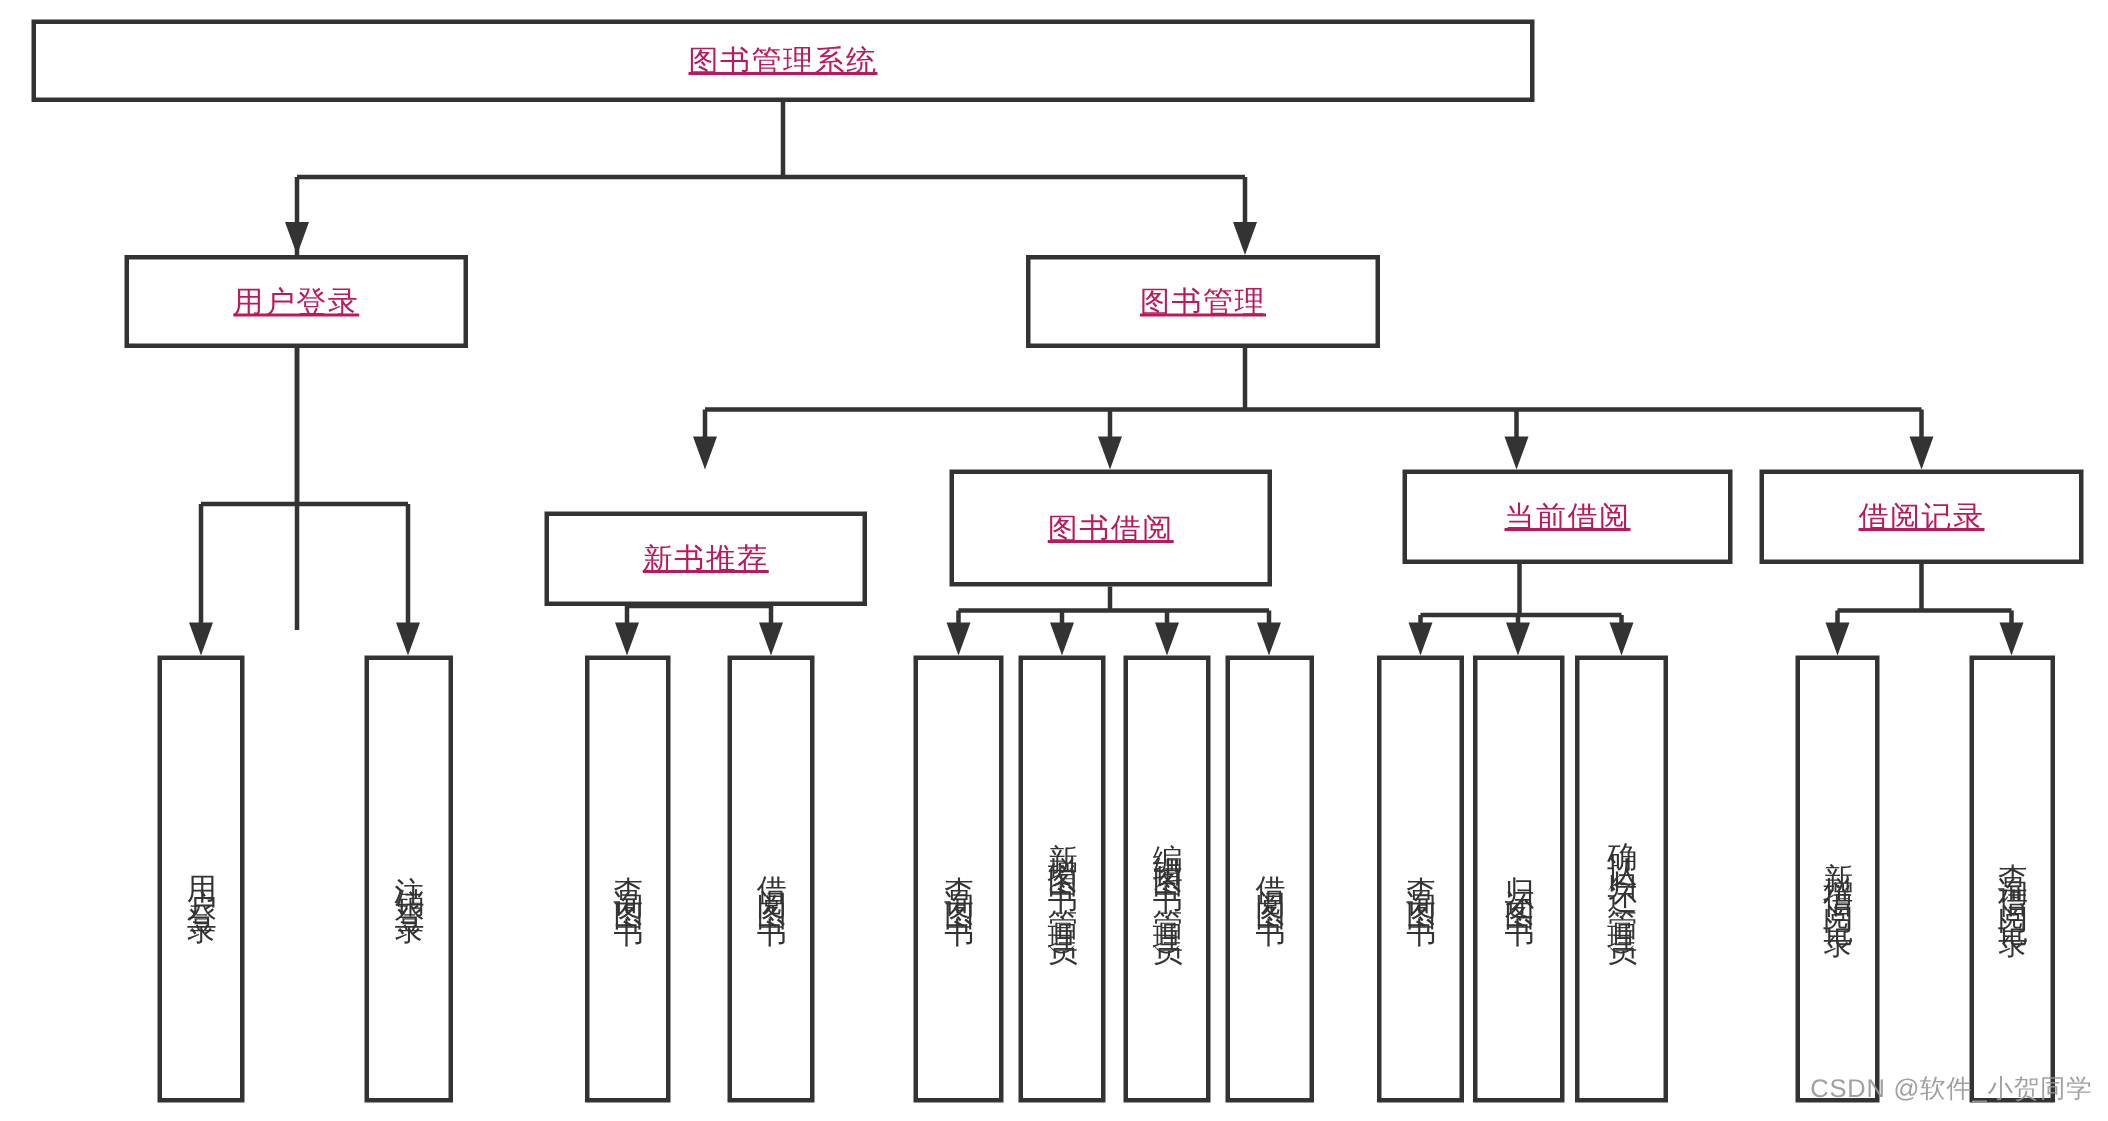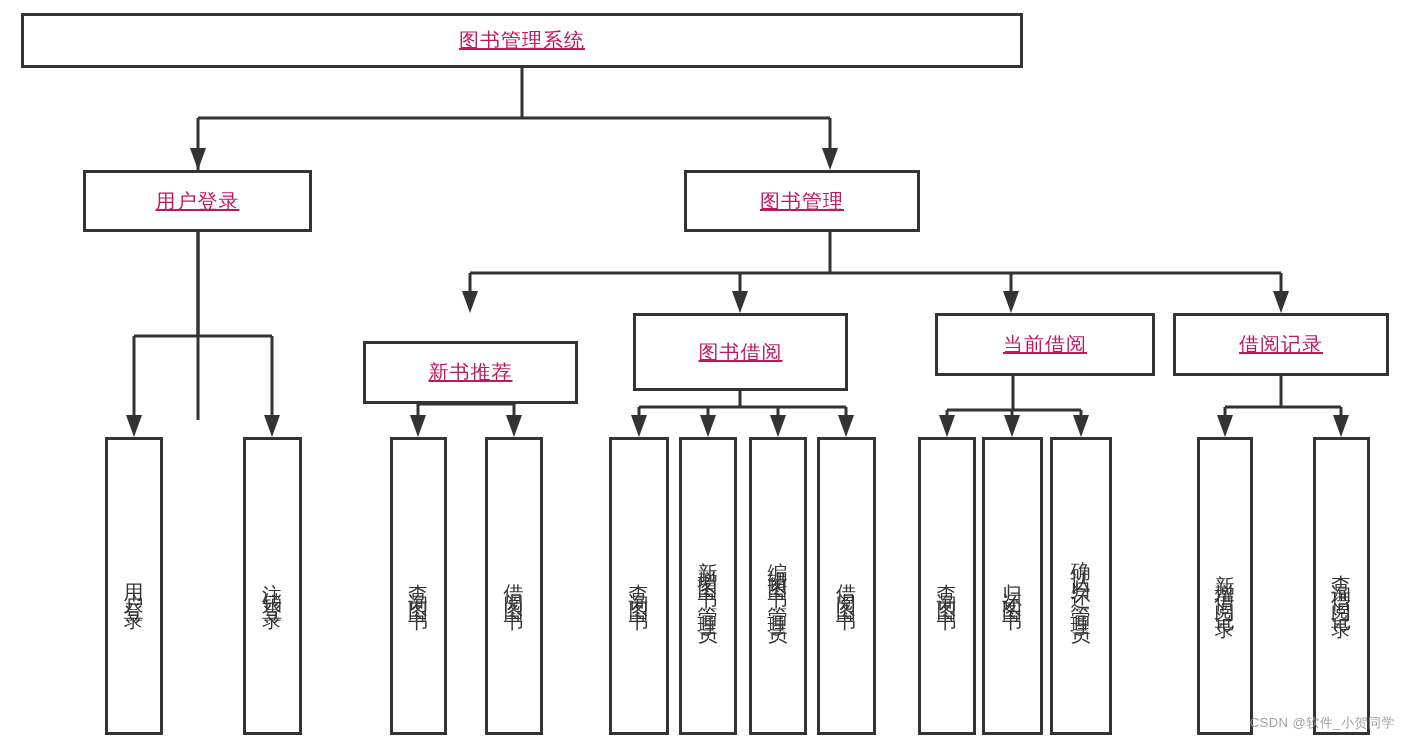--- a/index.html
+++ b/index.html
@@ -45,21 +45,21 @@
     font-size: 20px;
     letter-spacing: 9px;
     color: #333333;
     line-height: 1;
   }
 
   .watermark {
     position: absolute;
     top: 714px;
     right: 10px;
-    font-size: 13px;
+    font-size: 17px;
     color: rgba(150, 150, 150, 0.9);
     letter-spacing: 0.5px;
     z-index: 10;
     white-space: nowrap;
   }
 </style>
 </head>
 <body>
 
 <div class="canvas">

